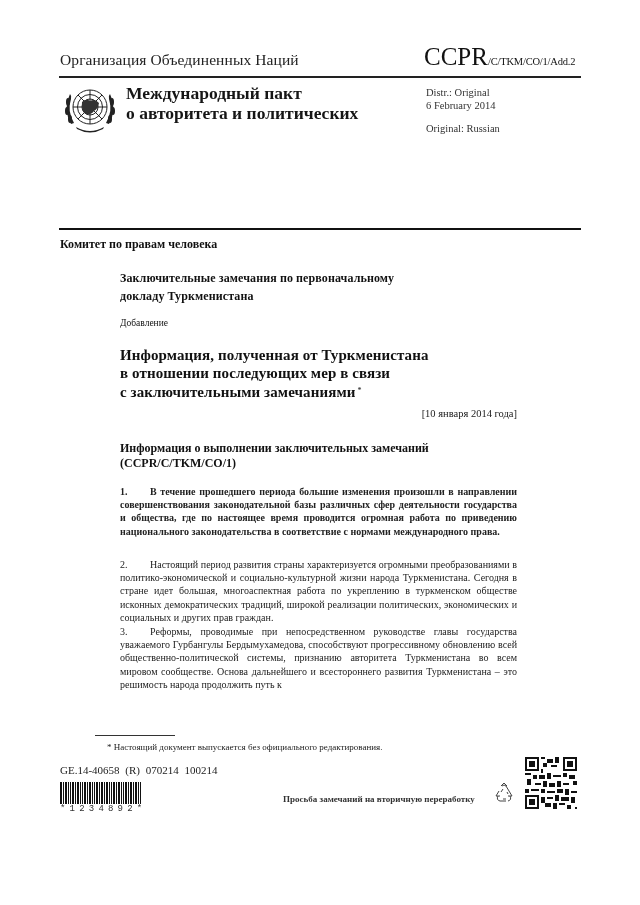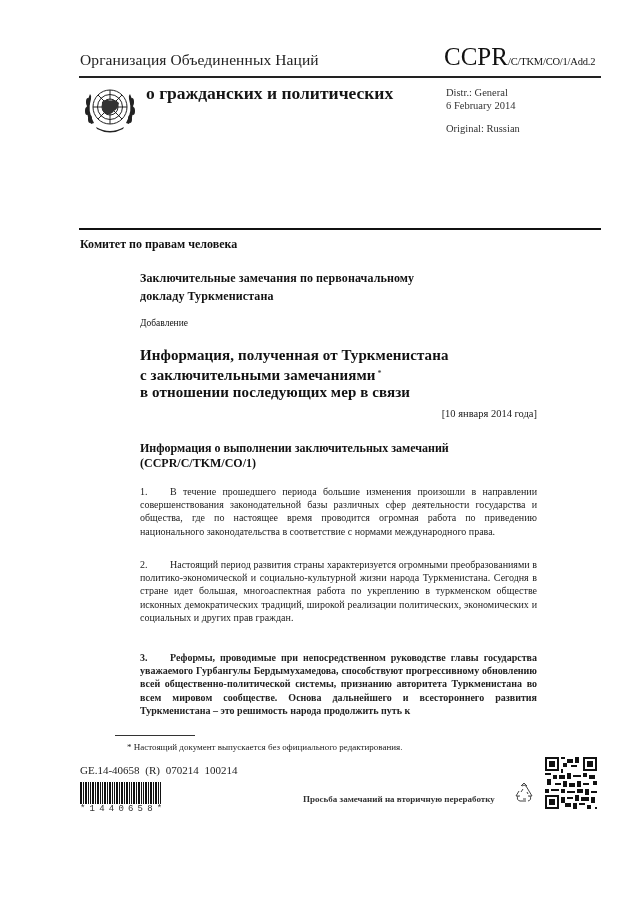--- a/index.html
+++ b/index.html
@@ -1,42 +1,42 @@
 <!DOCTYPE html>
 <html><head>
   <meta charset="utf-8">
   <style>
     html, body { margin: 0; padding: 0; background: #ffffff; }
     body {
       width: 640px; height: 905px; position: relative; overflow: hidden;
       font-family: "Liberation Serif", "DejaVu Serif", serif; color: #111;
     }
-    .abs { position: absolute; margin-left: 20px; }
+    .abs { position: absolute; }
     .org-name { left: 60px; top: 51px; font-size: 15.5px; letter-spacing: 0.1px; color: #222; }
     .symbol { left: 424px; top: 43px; white-space: nowrap; color: #111; }
     .symbol .big { font-size: 25px; }
     .symbol .small { font-size: 10.5px; letter-spacing: -0.2px; }
     .hr-top { left: 59px; top: 76px; width: 522px; height: 1.5px; background: #222; }
     .logo { left: 62px; top: 80px; width: 56px; height: 58px; }
     .title { left: 126px; top: 83px; font-size: 17.5px; font-weight: bold; line-height: 20px; color: #151515; }
     .meta { left: 426px; top: 86px; font-size: 10.5px; line-height: 13px; color: #333; }
     .meta .gap { height: 10px; }
     .hr-mid { left: 59px; top: 228px; width: 522px; height: 2px; background: #111; }
     .committee { left: 60px; top: 237px; font-size: 12px; font-weight: bold; }
     .h-report { left: 120px; top: 270px; font-size: 12px; font-weight: bold; line-height: 17.5px; letter-spacing: 0.1px; }
     .addendum { left: 120px; top: 318px; font-size: 9.5px; font-weight: normal; }
     .h-info { left: 120px; top: 347px; font-size: 15px; font-weight: bold; line-height: 17.5px; letter-spacing: 0.1px; }
     .h-info sup { font-size: 8px; font-weight: normal; vertical-align: 4px; margin-left: 2px; }
     .date { left: 120px; width: 397px; top: 408px; font-size: 10.5px; text-align: right; color: #222; }
     .h-sub { left: 120px; top: 441px; font-size: 12px; font-weight: bold; line-height: 14.5px; }
     .para { left: 120px; width: 397px; font-size: 10px; line-height: 13.2px; text-align: justify; color: #222; }
     .para .num { display: inline-block; width: 30px; }
-    .p1 { top: 485px; }
+    .p1 { top: 485px; font-weight: bold; }
     .p2 { top: 558px; }
-    .p3 { top: 651px; font-weight: bold; }
+    .p3 { top: 625px; }
     .fn-rule { left: 95px; top: 735px; width: 80px; height: 1px; background: #333; }
     .footnote { left: 107px; top: 742px; font-size: 9px; color: #222; }
     .job { left: 60px; top: 764px; font-size: 11px; color: #222; word-spacing: 3px; }
     .barcode { left: 60px; top: 782px; width: 90px; height: 22px; display: flex; align-items: stretch; }
     .barcode span { display: block; background: #111; margin-right: 1px; }
     .barcode-text { left: 60px; top: 804px; font-size: 9px; letter-spacing: 4.2px; font-family: "Liberation Mono", monospace; color: #333; }
     .recycle-text { left: 283px; top: 794px; font-size: 9px; font-weight: bold; color: #333; }
     .recycle-icon { left: 494px; top: 782px; width: 20px; height: 22px; }
     .qr { left: 525px; top: 757px; width: 52px; height: 52px; }
   </style>
@@ -72,45 +72,46 @@
       <ellipse cx="8" cy="39" rx="2" ry="4"></ellipse>
       <ellipse cx="50" cy="22" rx="2" ry="4"></ellipse>
       <ellipse cx="51" cy="31" rx="2" ry="4"></ellipse>
       <ellipse cx="48" cy="39" rx="2" ry="4"></ellipse>
       <path d="M14 47 q14 8 28 0 l-1 2 q-13 7 -26 0z"></path>
     </g>
   </svg>
 </div>
 
 <div class="abs title">
-  <div>о гражданских и политических</div>
+  <div>Международный пакт</div>
+  <div>о авторитета и политических</div>
 </div>
 
 <div class="abs meta">
-  <div>Distr.: General</div>
+  <div>Distr.: Original</div>
   <div>6 February 2014</div>
   <div class="gap"></div>
   <div>Original: Russian</div>
 </div>
 
 <div class="abs hr-mid"></div>
 
 <div class="abs committee">Комитет по правам человека</div>
 
 <div class="abs h-report">
   <div>Заключительные замечания по первоначальному</div>
   <div>докладу Туркменистана</div>
 </div>
 
 <div class="abs addendum">Добавление</div>
 
 <div class="abs h-info">
   <div>Информация, полученная от Туркменистана</div>
+  <div>в отношении последующих мер в связи</div>
   <div><span>с заключительными замечаниями</span><sup>*</sup></div>
-  <div>в отношении последующих мер в связи</div>
 </div>
 
 <div class="abs date">[10 января 2014 года]</div>
 
 <div class="abs h-sub">
   <div>Информация о выполнении заключительных замечаний</div>
   <div>(CCPR/C/TKM/CO/1)</div>
 </div>
 
 <div class="abs para p1">
@@ -159,21 +160,21 @@
     <span style="width:1px"></span>
     <span style="width:1px"></span>
     <span style="width:2px"></span>
     <span style="width:1px"></span>
     <span style="width:2px"></span>
     <span style="width:1px"></span>
     <span style="width:2px"></span>
     <span style="width:1px"></span>
     <span style="width:1px"></span>
 </div>
-<div class="abs barcode-text">*1440658*</div>
+<div class="abs barcode-text">*1234892*</div>
 
 <div class="abs recycle-text">Просьба замечаний на вторичную переработку</div>
 
 <div class="abs recycle-icon">
   <svg width="20" height="22" viewBox="0 0 20 22">
     <g fill="none" stroke="#444" stroke-width="1">
       <path d="M7 4 l3 -3 l3 3 M10 1 l0 0 M5 9 l-3 5 l4 0 M15 9 l3 5 l-4 0"></path>
       <path d="M8 4 q2 -2 4 0 l3 5 M4 14 q-2 4 2 5 l6 0 M16 14 q2 4 -2 5"></path>
       <path d="M7 10 l2 -3 M12 17 l-3 0 M13 10 l1 2"></path>
     </g>

